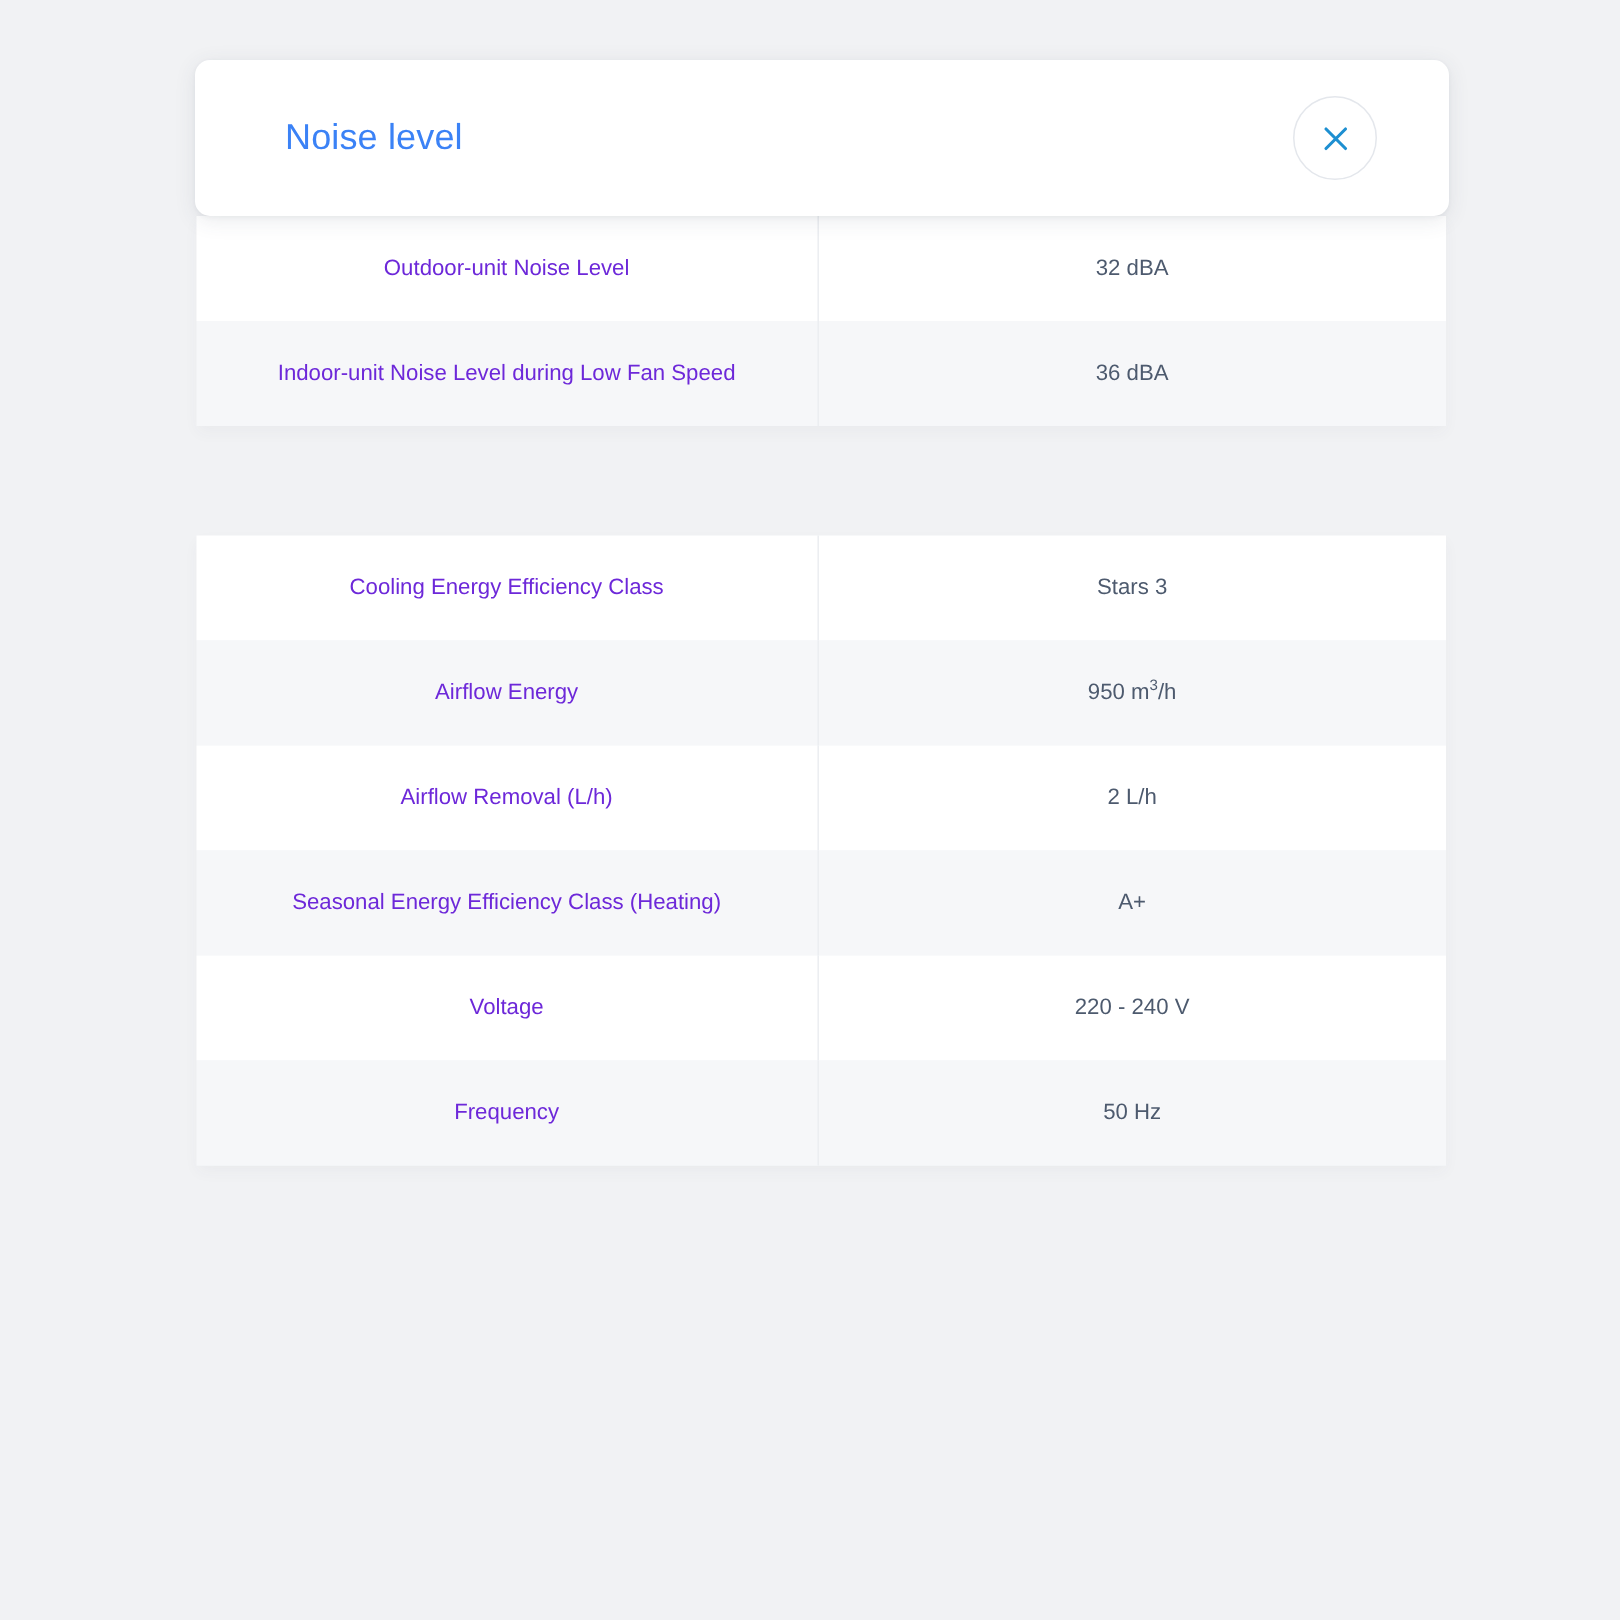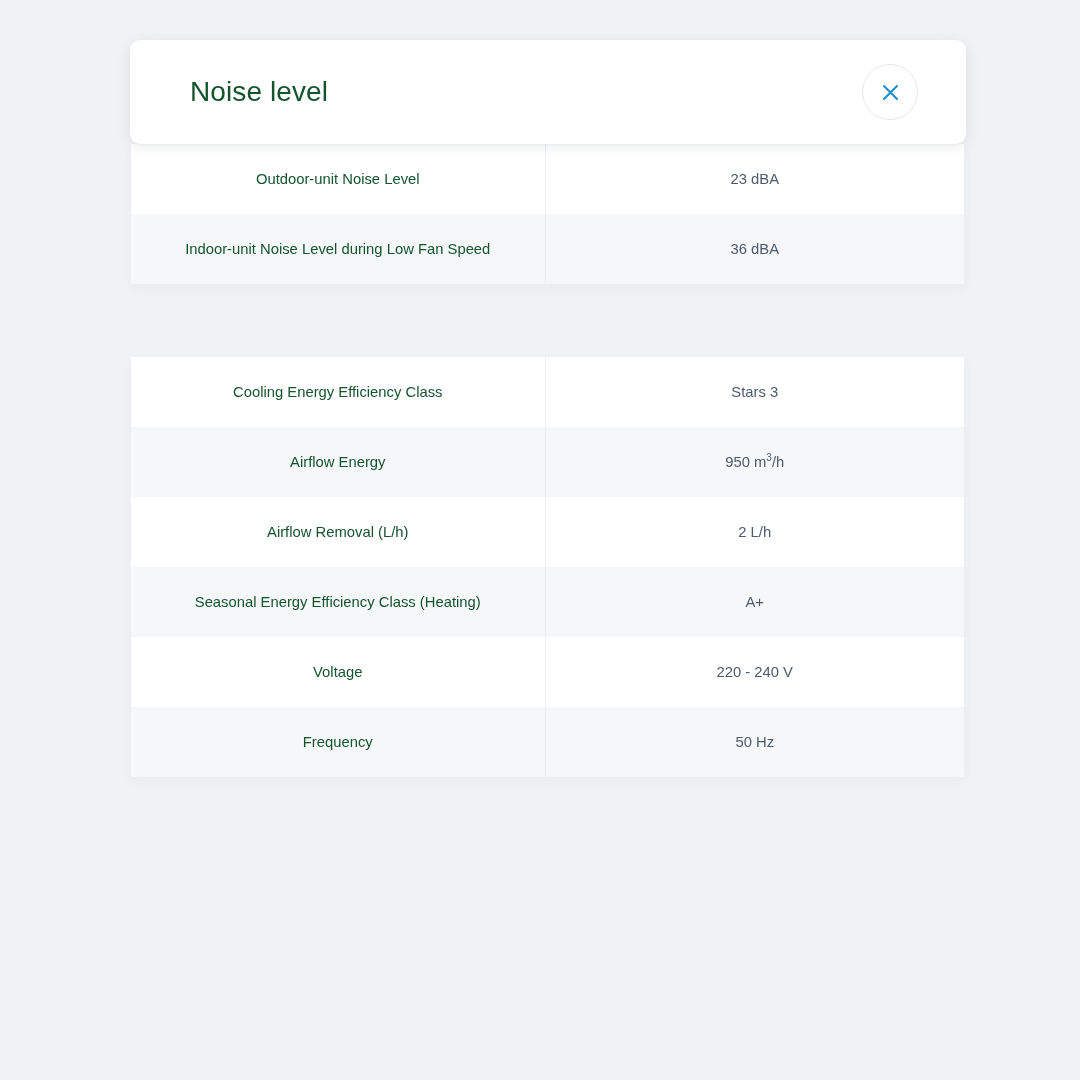--- a/index.html
+++ b/index.html
@@ -41,24 +41,24 @@
     box-shadow: 0 3px 14px rgba(60, 70, 90, 0.10),
                 0 1px 3px rgba(60, 70, 90, 0.05);
     display: flex;
     align-items: center;
     justify-content: space-between;
     padding: 0 28px 0 60px;
     z-index: 3;
   }
 
   .panel-title {
-    font-size: 28px;
+    font-size: 24px;
     font-weight: 300;
     letter-spacing: 0.1px;
-    color: #14532d;
+    color: #3b82f6;
     white-space: nowrap;
   }
 
   
   .close-btn {
     width: 56px;
     height: 56px;
     border-radius: 50%;
     border: 1px solid #e4e7ec;
     background: #ffffff;
@@ -91,21 +91,21 @@
   .spec-table td {
     font-size: 14.8px;
     font-weight: 400;
     text-align: center;
     vertical-align: middle;
     padding: 0 12px;
   }
 
   .cell-label {
     width: 414px;
-    color: #14532d;
+    color: #6d28d9;
     border-right: 1px solid #eceef1;
   }
 
   .cell-value {
     color: #4d5a6e;
   }
 
   .cell-value sup {
     font-size: 0.68em;
     vertical-align: super;
@@ -128,21 +128,21 @@
             <path d="M2 2 L15 15 M15 2 L2 15" stroke="#1d8fd1" stroke-width="2.1" stroke-linecap="round"></path>
           </svg>
         </span>
       </button>
     </div>
 
     <table class="spec-table">
       <tbody>
         <tr>
           <td class="cell-label">Outdoor-unit Noise Level</td>
-          <td class="cell-value">23 dBA</td>
+          <td class="cell-value">32 dBA</td>
         </tr>
         <tr>
           <td class="cell-label">Indoor-unit Noise Level during Low Fan Speed</td>
           <td class="cell-value">36 dBA</td>
         </tr>
       </tbody>
     </table>
   </section>
 
   <section class="panel panel--perf">

